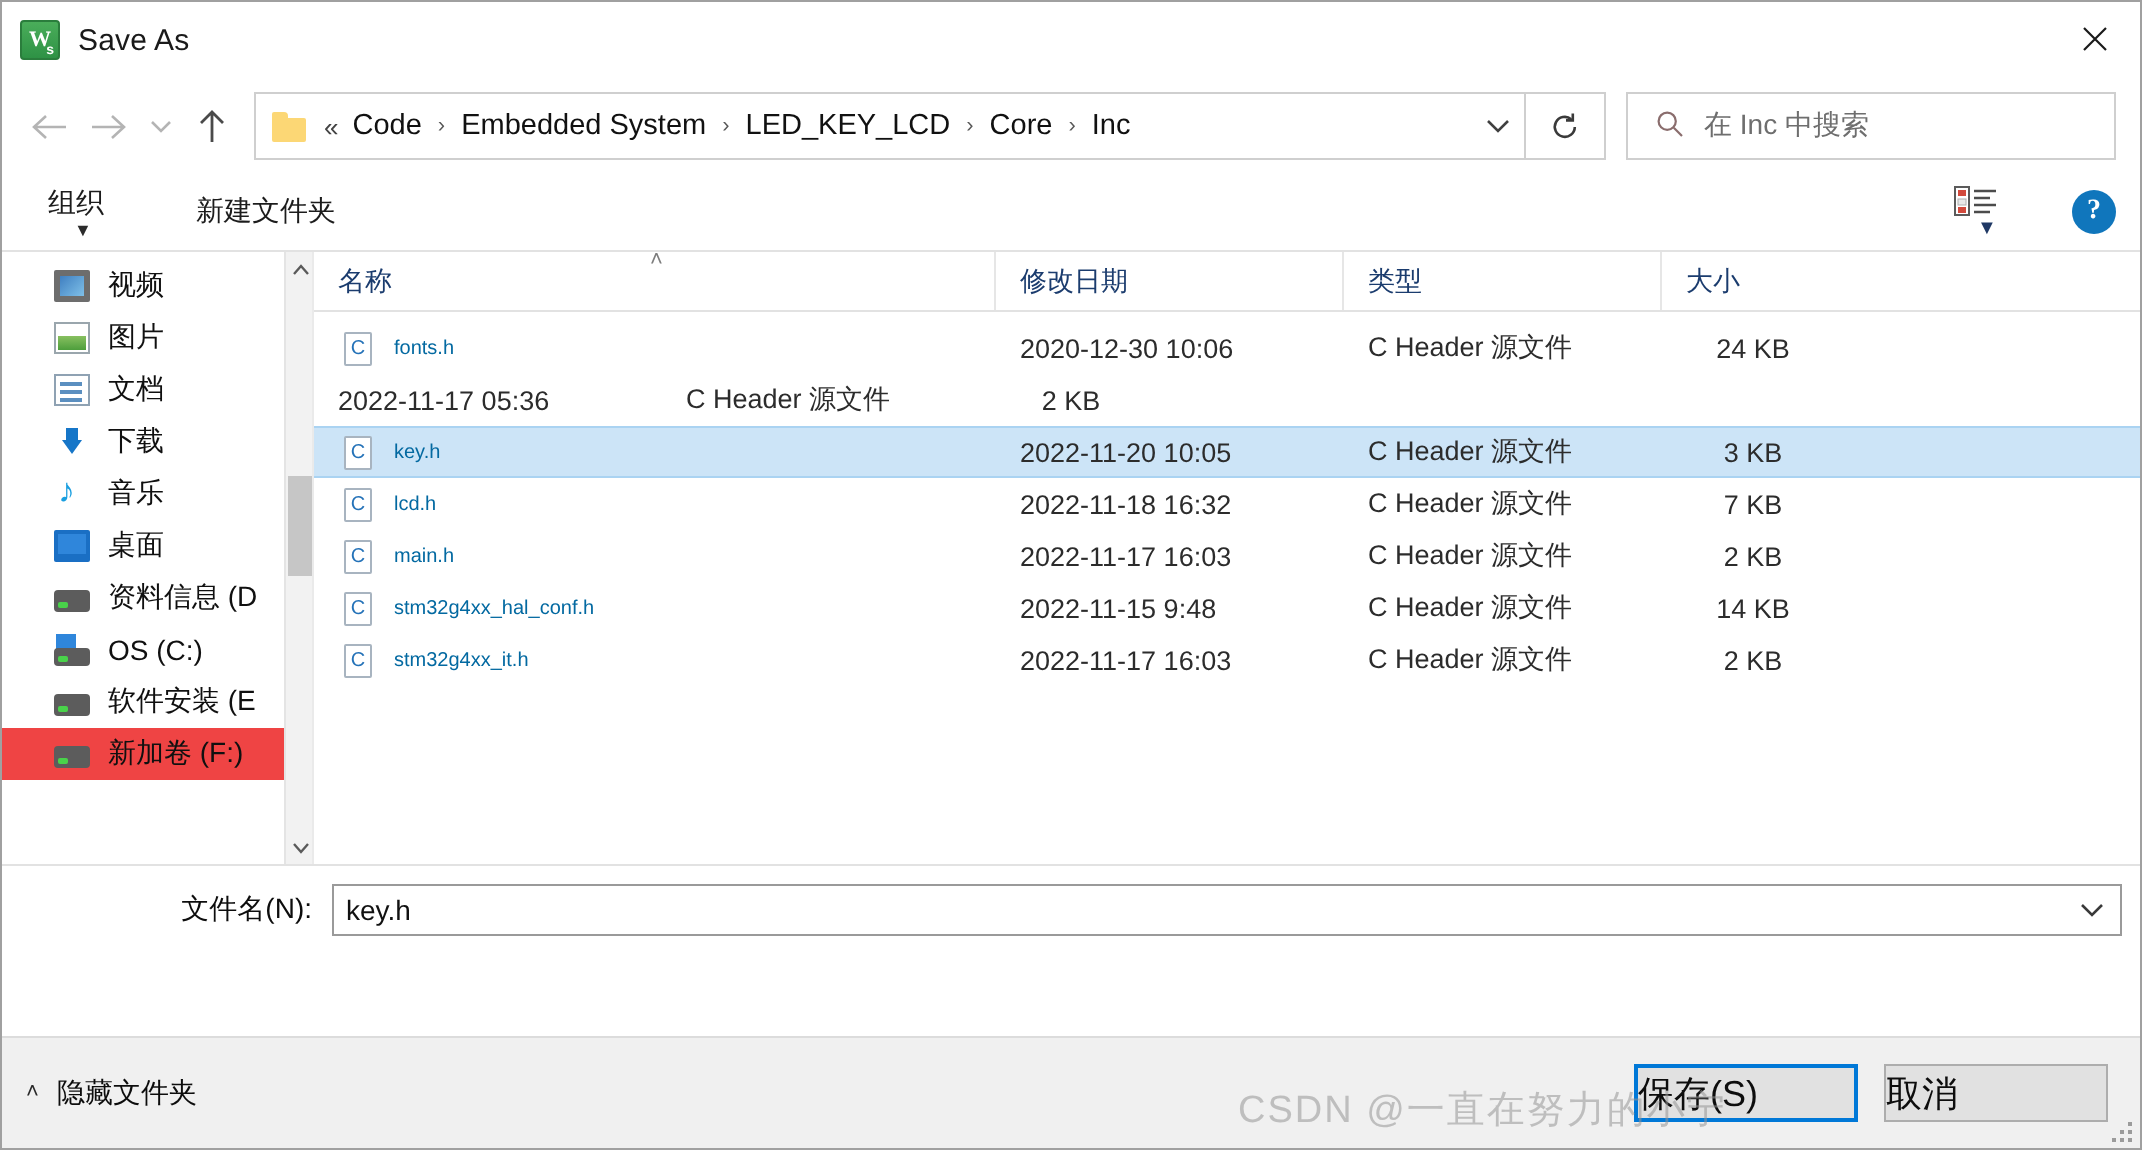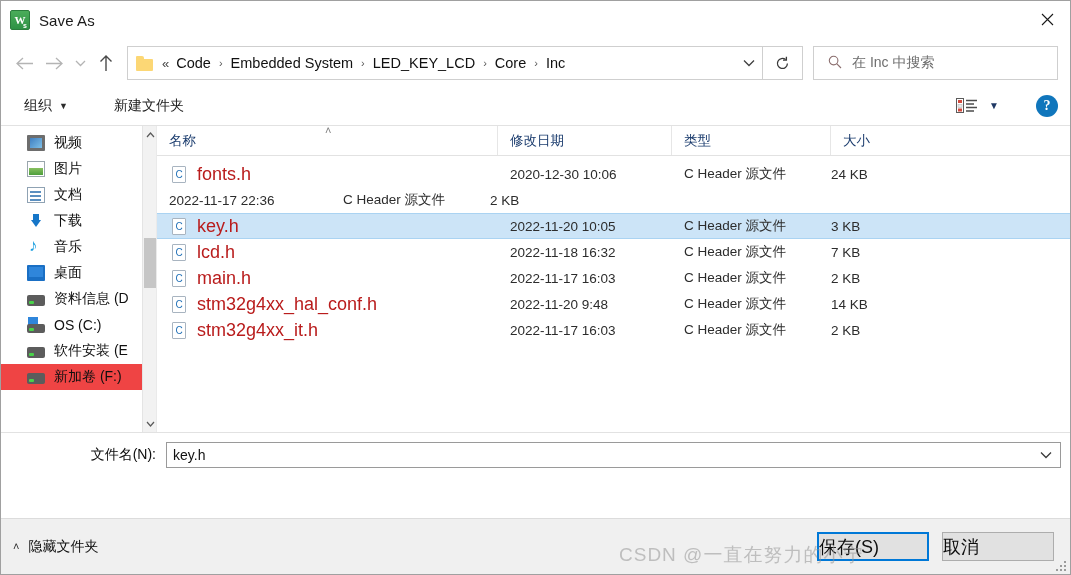--- a/index.html
+++ b/index.html
@@ -201,20 +201,21 @@
     padding: 0 12px 0 18px;
     background: #ffffff;
   }
   .tb-item {
     font-size: 14px;
     color: #1c1c1c;
     display: flex;
     align-items: center;
     padding: 3px 5px;
     white-space: nowrap;
+    flex-direction: column;
   }
   .tb-caret {
     margin-left: 7px;
     font-size: 9px;
     color: #2b2b2b;
     line-height: 1;
   }
   #tb-newfolder { margin-left: 36px; }
   #tb-spacer { flex: 1; }
   #view-icon {
@@ -391,23 +392,23 @@
   .fcell-name {
     width: 341px; min-width: 341px;
     display: flex; align-items: center;
     padding-left: 15px;
     white-space: nowrap;
   }
   .fcell-date { width: 174px; min-width: 174px; padding-left: 12px; }
   .fcell-type { width: 159px; min-width: 159px; padding-left: 12px; }
   .fcell-size {
     width: 100px; min-width: 100px;
-    text-align: left; padding-right: 9px;
-  }
-  .ftext { font-size: 18px; color: #b91c1c; }
+    text-align: center; padding-right: 9px;
+  }
+  .ftext { font-size: 10px; color: #0369a1; }
   .fmeta { font-size: 13.5px; color: #2c2c2c; }
   .cfile-ico {
     width: 14px; height: 17px;
     flex: none;
     margin-right: 11px;
     border: 1px solid #a8b4c0;
     background: #ffffff;
     position: relative;
     border-radius: 1px;
   }
@@ -746,21 +747,21 @@
           <div class="fcell-name">
             <span class="cfile-ico"></span>
             <span class="ftext">fonts.h</span>
           </div>
           <div class="fcell-date fmeta">2020-12-30 10:06</div>
           <div class="fcell-type fmeta">C Header 源文件</div>
           <div class="fcell-size fmeta">24 KB</div>
         </div>
 
         <div class="frow">
-          <div class="fcell-date fmeta">2022-11-17 22:36</div>
+          <div class="fcell-date fmeta">2022-11-17 05:36</div>
           <div class="fcell-type fmeta">C Header 源文件</div>
           <div class="fcell-size fmeta">2 KB</div>
         </div>
 
         <div class="frow selected">
           <div class="fcell-name">
             <span class="cfile-ico"></span>
             <span class="ftext">key.h</span>
           </div>
           <div class="fcell-date fmeta">2022-11-20 10:05</div>
@@ -786,21 +787,21 @@
           <div class="fcell-date fmeta">2022-11-17 16:03</div>
           <div class="fcell-type fmeta">C Header 源文件</div>
           <div class="fcell-size fmeta">2 KB</div>
         </div>
 
         <div class="frow">
           <div class="fcell-name">
             <span class="cfile-ico"></span>
             <span class="ftext">stm32g4xx_hal_conf.h</span>
           </div>
-          <div class="fcell-date fmeta">2022-11-20 9:48</div>
+          <div class="fcell-date fmeta">2022-11-15 9:48</div>
           <div class="fcell-type fmeta">C Header 源文件</div>
           <div class="fcell-size fmeta">14 KB</div>
         </div>
 
         <div class="frow">
           <div class="fcell-name">
             <span class="cfile-ico"></span>
             <span class="ftext">stm32g4xx_it.h</span>
           </div>
           <div class="fcell-date fmeta">2022-11-17 16:03</div>

